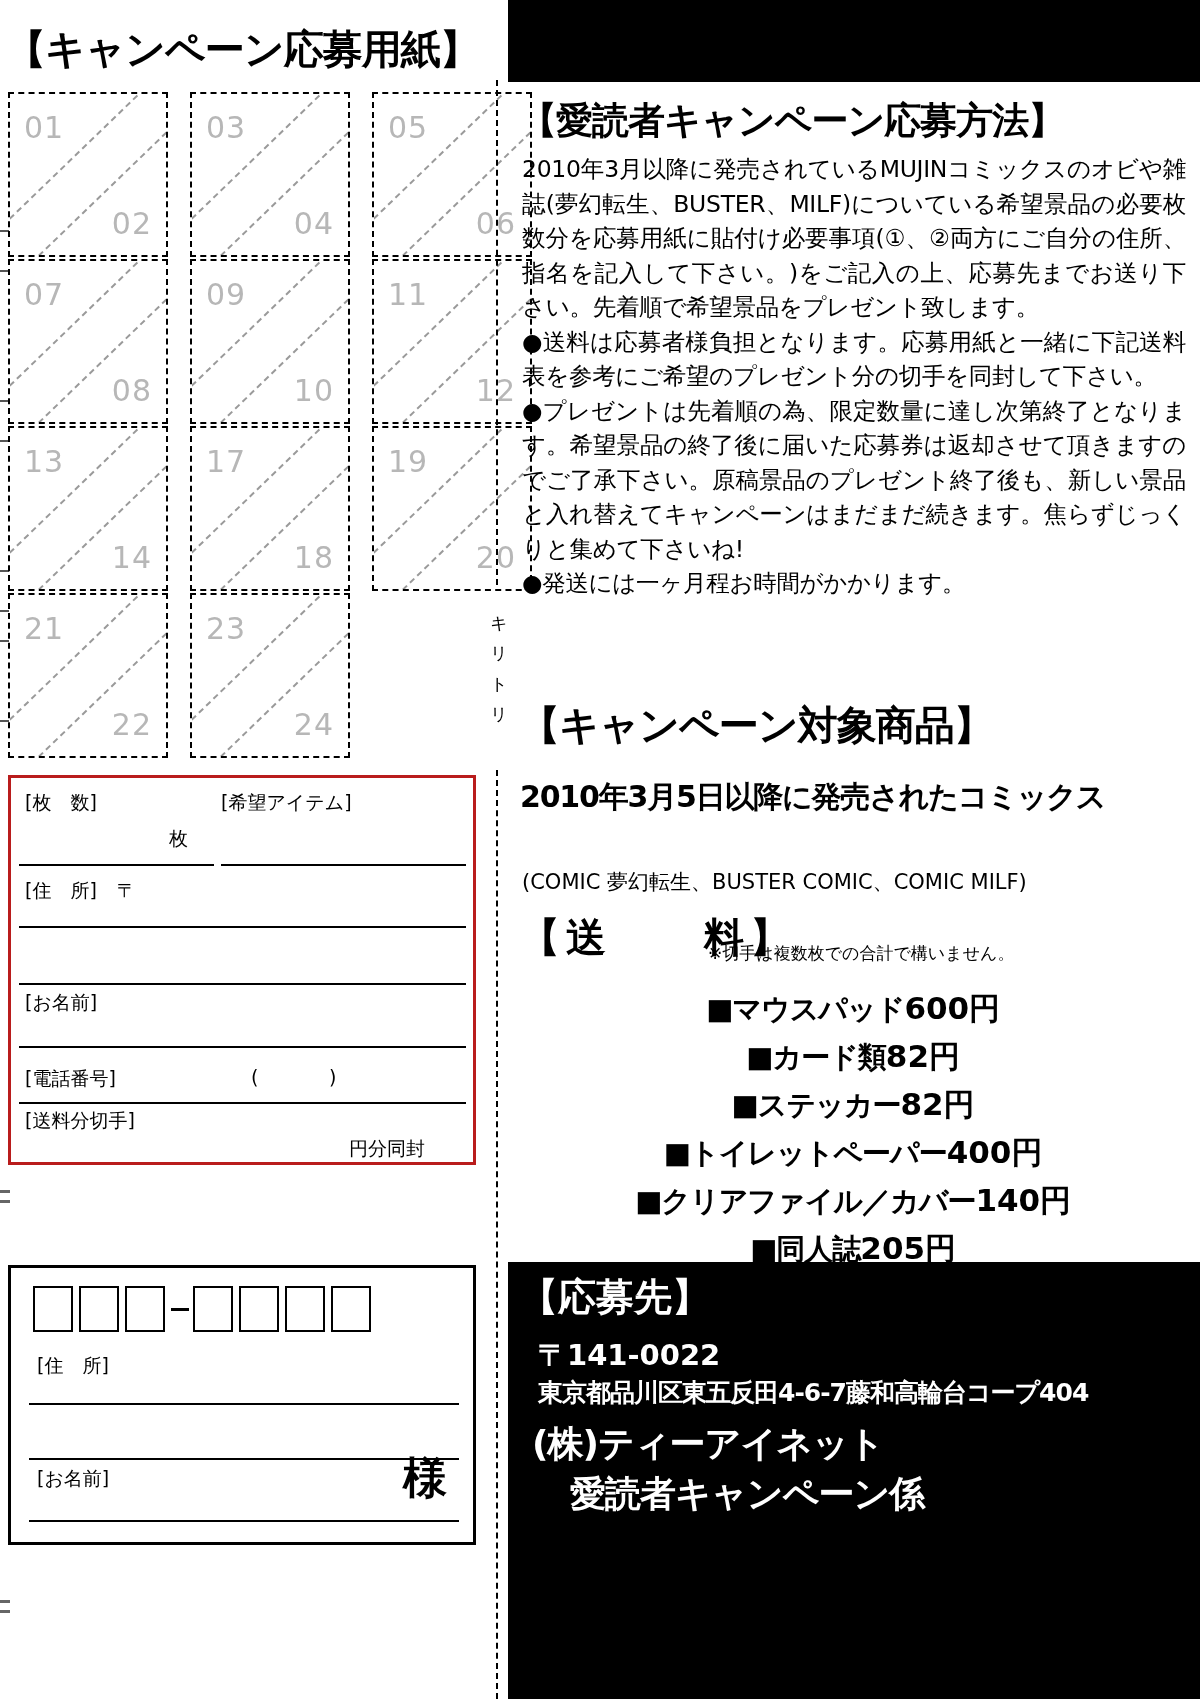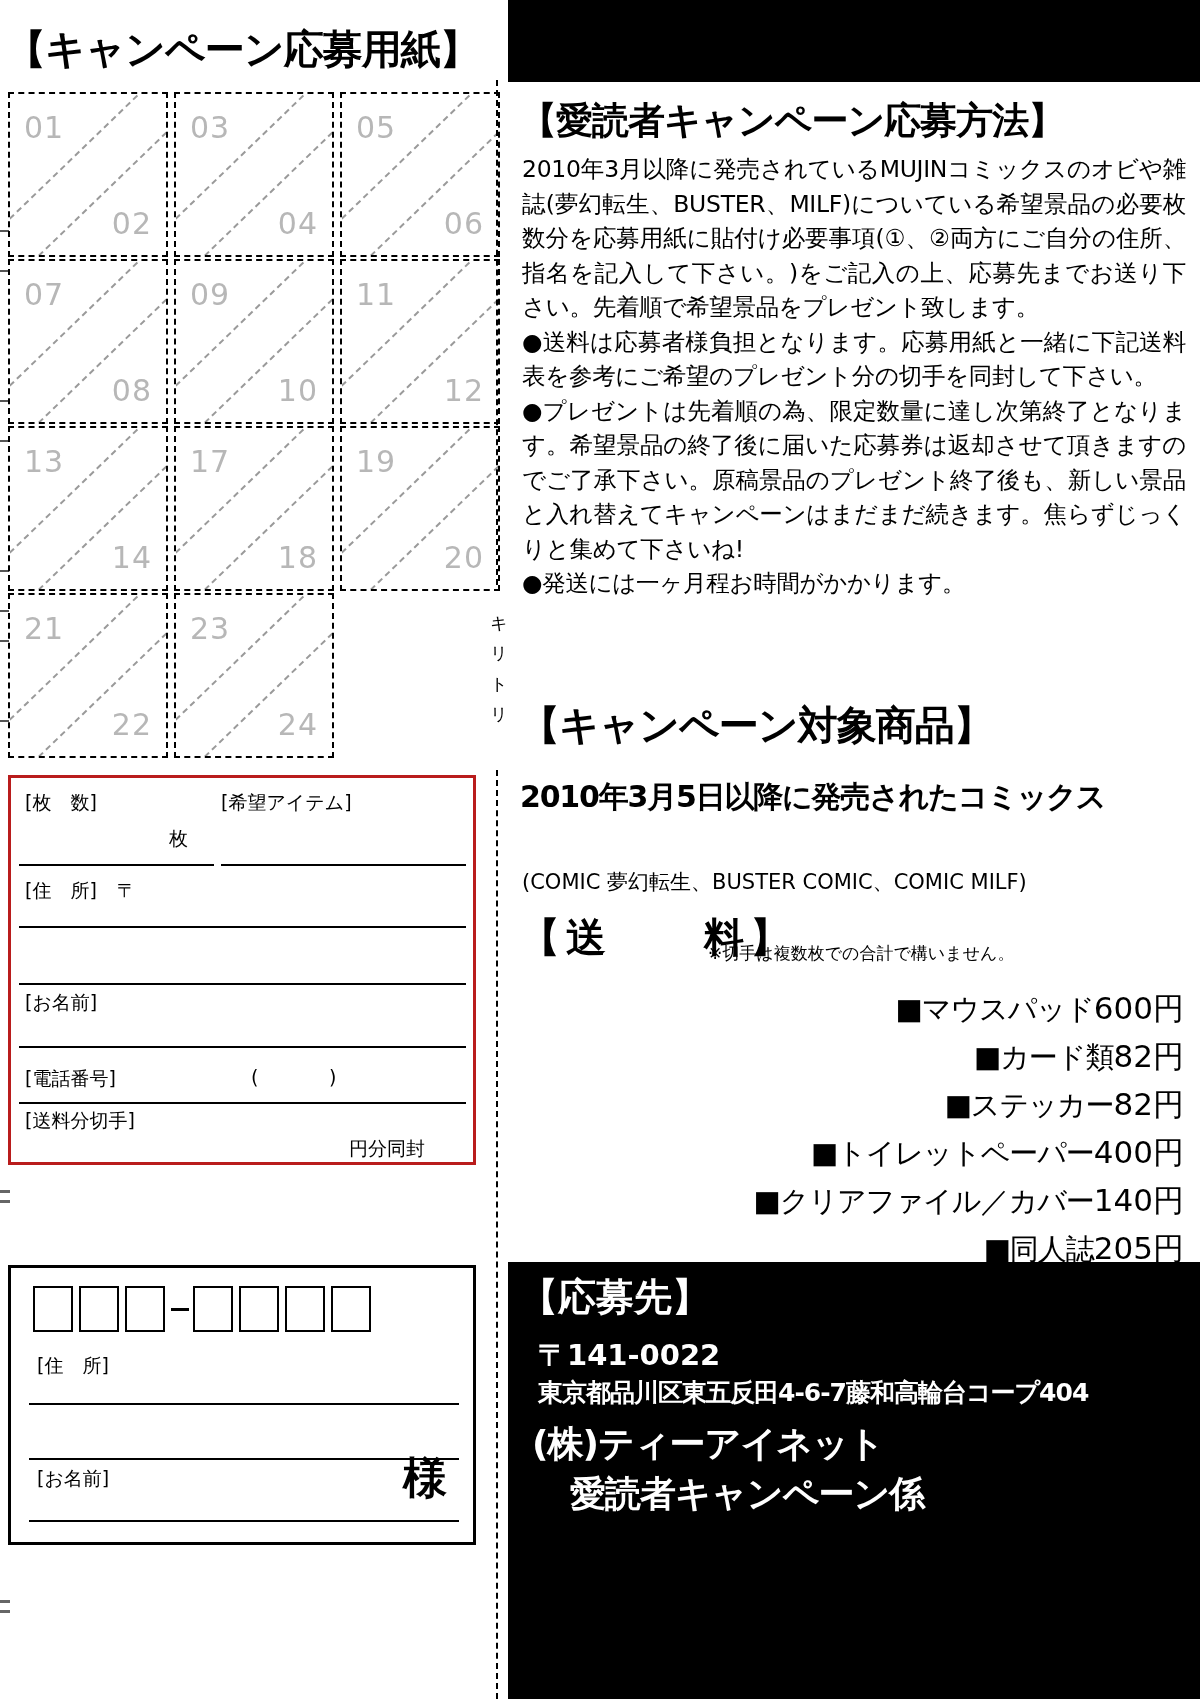--- a/index.html
+++ b/index.html
@@ -41,21 +41,21 @@
 
   
   .stamp-grid {
     position: absolute;
     left: 8px;
     top: 92px;
     width: 490px;
     display: grid;
     grid-template-columns: repeat(3, 160px);
     grid-template-rows: repeat(4, 165px);
-    gap: 2px 6px;
+    gap: 2px 22px;
   }
   .stamp-cell {
     position: relative;
     border: 2px dashed #000;
     box-sizing: border-box;
   }
   .stamp-cell .diag {
     position: absolute;
     inset: 0;
     overflow: hidden;
@@ -268,24 +268,24 @@
     white-space: nowrap;
   }
   .postage-list {
     position: absolute;
     left: 14px;
     top: 988px;
     width: 672px;
   }
   .postage-row {
     display: flex;
-    justify-content: flex-end;
+    justify-content: center;
     align-items: baseline;
     font-size: 29px;
-    font-weight: normal;
+    font-weight: bold;
     letter-spacing: -1px;
     margin-bottom: 6px;
   }
   .postage-row .price {
     font-size: 31px;
     letter-spacing: 0;
     padding-right: 10px;
   }
 
   .dest-heading {

